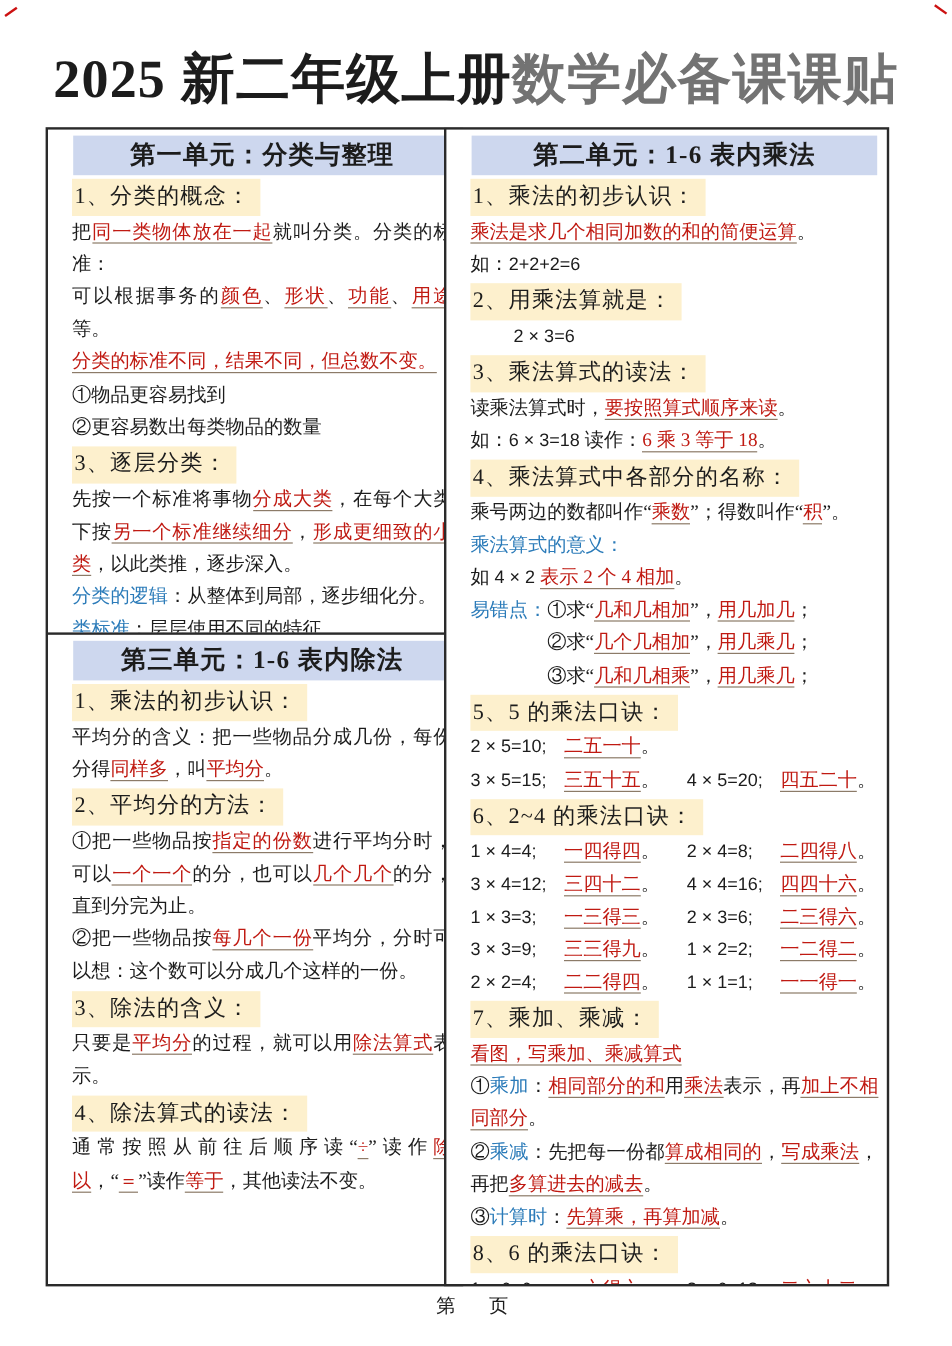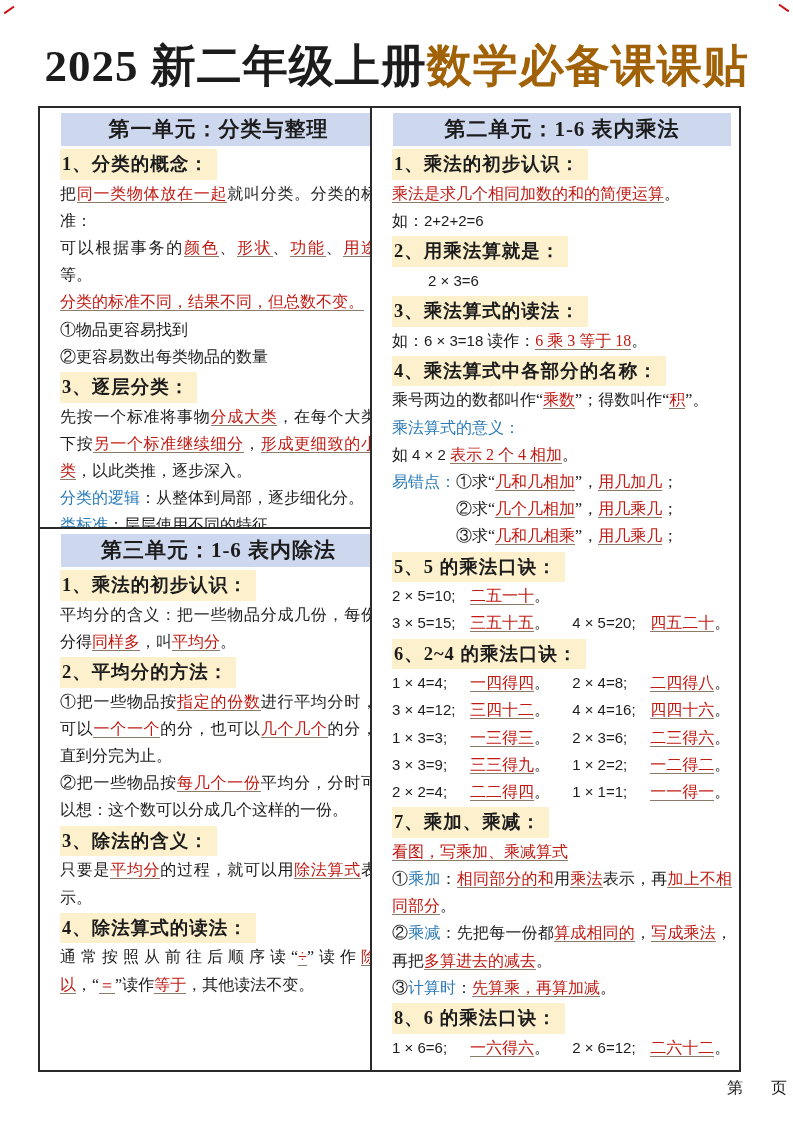--- a/index.html
+++ b/index.html
@@ -25,21 +25,21 @@
     border-top:2.5px solid #c11; transform:rotate(-35deg);
   }
   .corner.tl{left:6px;top:8px;}
   .corner.tr{right:6px;top:6px;transform:rotate(35deg);}
   .page-title{
     position:absolute;left:0;top:36px;width:100%;
     text-align:center;
     font-size:45px;font-weight:900;letter-spacing:1px;
     white-space:nowrap;
   }
-  .page-title .t-red{color:#a16207;}
+  .page-title .t-red{color:#737373;}
   .column{
     position:absolute;top:106px;height:966px;
     border:2px solid var(--border);
     background:#fff;
     overflow:hidden;
   }
   .col1{left:38px;width:348px;}
   .col2{left:370px;width:371px;}
   .cell{padding:4px 7px 6px 20px;overflow:hidden;}
   .col1 .cell:first-child{height:419px;}
@@ -49,21 +49,21 @@
     text-align:center;
     font-size:21px;font-weight:bold;
     padding:2px 0 3px 0;
     margin:1px 1px 3px 1px;
     letter-spacing:1px;
   }
   .block-heading{margin-top:2px;line-height:1.55;}
   .heading-hl{
     display:inline-block;
     background:var(--hl-bg);
-    font-size:18.5px;font-weight:bold;
+    font-size:18.5px;font-weight:normal;
     padding:1px 8px 1px 2px;
     letter-spacing:1px;
   }
   .para{
     font-size:16px;line-height:1.7;
     text-align:justify;
   }
   .para.ind1{padding-left:36px;}
   .para.ind2{padding-left:64px;}
   .s-n{color:var(--ink);}
@@ -76,21 +76,21 @@
     font-family:Liberation Sans, sans-serif;
     font-size:15px;color:var(--ink);
   }
   .pair{
     display:grid;grid-template-columns:53% 47%;
     font-size:16px;line-height:1.7;
   }
   .pair .s-eq{display:inline-block;min-width:78px;}
   .footer{
     position:absolute;left:0;top:1078px;width:100%;
-    text-align:right;font-size:16px;letter-spacing:6px;
+    text-align:center;font-size:16px;letter-spacing:6px;
   }
 </style>
 </head>
 <body>
 
 <span class="corner tl"></span>
 <span class="corner tr"></span>
 
 <h1 class="page-title"><span class="t-black">2025 新二年级上册</span><span class="t-red">数学必备课课贴</span></h1>
 
@@ -123,20 +123,21 @@
   </div>
 <div class="column col2" id="col-right">
     <section class="cell">
       <div class="unit-header">第二单元：1-6 表内乘法</div>
       <div class="block-heading"><span class="heading-hl">1、乘法的初步认识：</span></div>
       <div class="para"><span class="s-ru">乘法是求几个相同加数的和的简便运算</span><span class="s-n">。</span></div>
       <div class="para"><span class="s-n">如：</span><span class="s-eq">2+2+2=6</span></div>
       <div class="block-heading"><span class="heading-hl">2、用乘法算就是：</span></div>
       <div class="para ind1"><span class="s-eq">2 × 3=6</span></div>
       <div class="block-heading"><span class="heading-hl">3、乘法算式的读法：</span></div>
+      <div class="para"><span class="s-n">读乘法算式时，</span><span class="s-ru">要按照算式顺序来读</span><span class="s-n">。</span></div>
       <div class="para"><span class="s-n">如：</span><span class="s-eq">6 × 3=18</span><span class="s-n"> 读作：</span><span class="s-ru">6 乘 3 等于 18</span><span class="s-n">。</span></div>
       <div class="block-heading"><span class="heading-hl">4、乘法算式中各部分的名称：</span></div>
       <div class="para"><span class="s-n">乘号两边的数都叫作“</span><span class="s-ru">乘数</span><span class="s-n">”；得数叫作“</span><span class="s-ru">积</span><span class="s-n">”。</span></div>
       <div class="para"><span class="s-b">乘法算式的意义：</span></div>
       <div class="para"><span class="s-n">如 </span><span class="s-eq">4 × 2 </span><span class="s-ru">表示 2 个 4 相加</span><span class="s-n">。</span></div>
       <div class="para"><span class="s-b">易错点：</span><span class="s-n">①求“</span><span class="s-ru">几和几相加</span><span class="s-n">”，</span><span class="s-ru">用几加几</span><span class="s-n">；</span></div>
       <div class="para ind2"><span class="s-n">②求“</span><span class="s-ru">几个几相加</span><span class="s-n">”，</span><span class="s-ru">用几乘几</span><span class="s-n">；</span></div>
       <div class="para ind2"><span class="s-n">③求“</span><span class="s-ru">几和几相乘</span><span class="s-n">”，</span><span class="s-ru">用几乘几</span><span class="s-n">；</span></div>
       <div class="block-heading"><span class="heading-hl">5、5 的乘法口诀：</span></div>
       <div class="pair">

